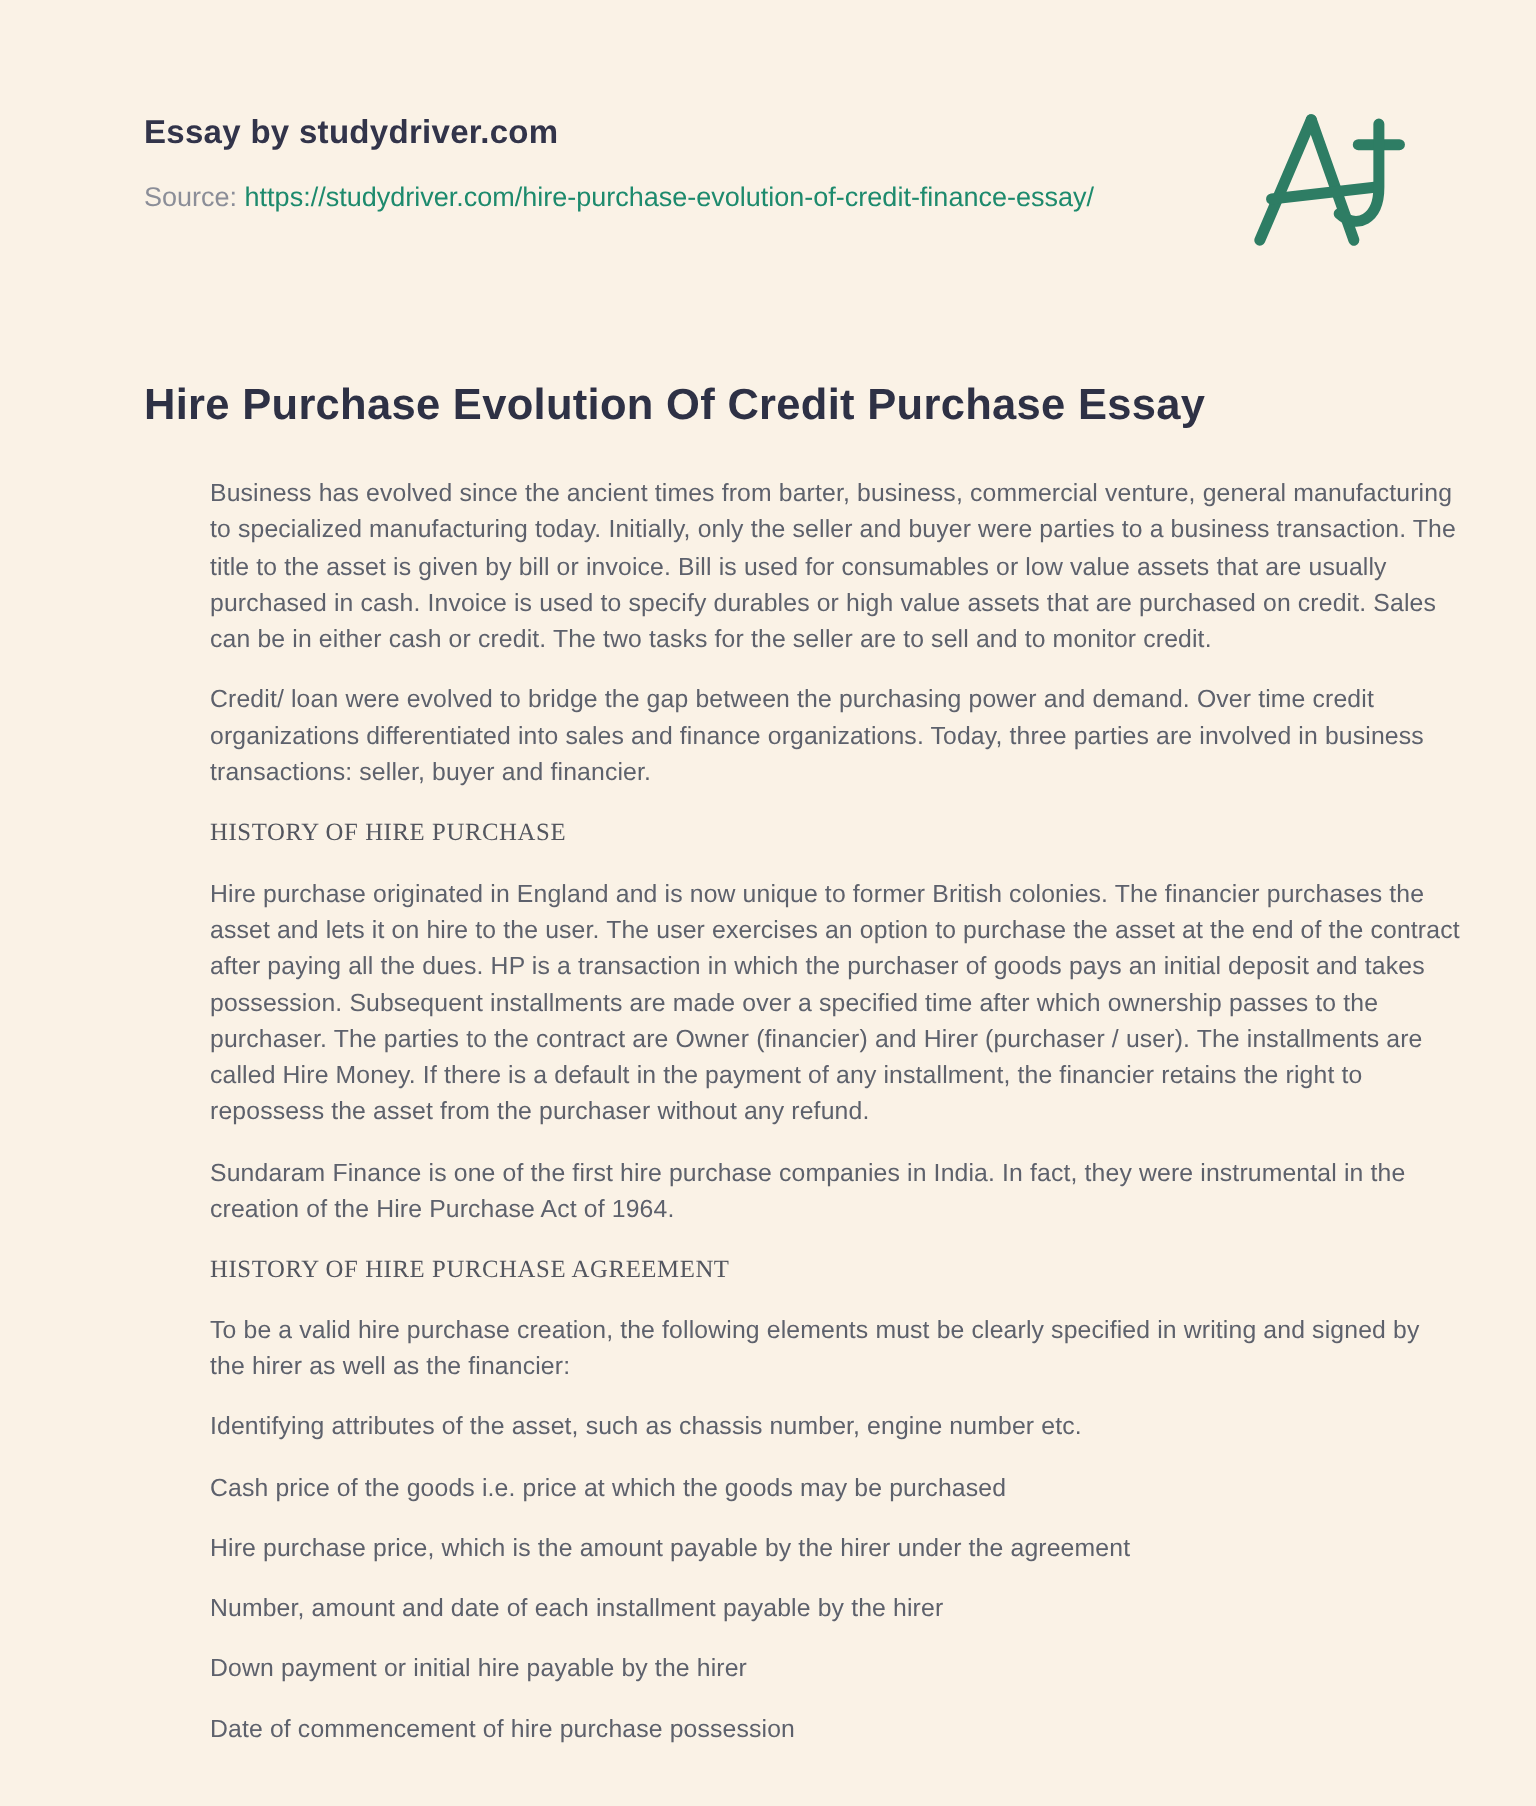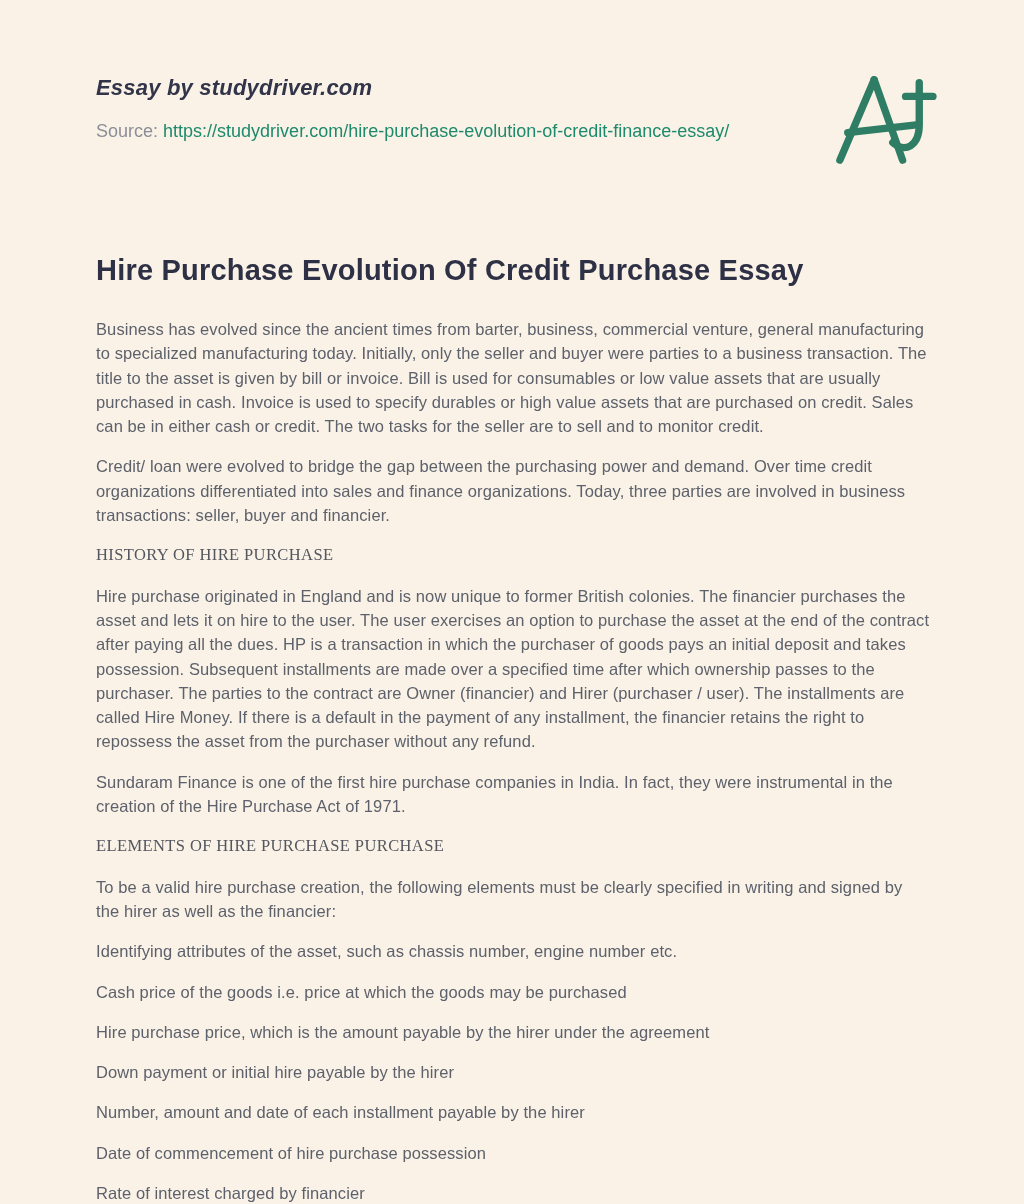--- a/index.html
+++ b/index.html
@@ -20,21 +20,20 @@
 
   .content {
     padding: 75px 96px 40px 96px;
   }
 
   .byline {
     font-size: 22px;
     font-weight: 700;
     color: #32344a;
     letter-spacing: 0.2px;
-    font-style: italic;
   }
 
   .source-line {
     margin-top: 20px;
     font-size: 18px;
     color: #8b8e98;
   }
 
   .source-link {
     color: #1d8a6d;
@@ -54,20 +53,21 @@
     margin-top: 112px;
     font-size: 29px;
     font-weight: 700;
     color: #2e3145;
     letter-spacing: 0.2px;
   }
 
   .article-body {
     margin-top: 30px;
     width: 834px;
+    margin-left: 44px;
   }
 
   .article-body p {
     font-size: 16.5px;
     line-height: 24.3px;
     color: #5d616c;
     margin-bottom: 16px;
     letter-spacing: 0.1px;
   }
 
@@ -103,26 +103,25 @@
       <a class="source-link">https://studydriver.com/hire-purchase-evolution-of-credit-finance-essay/</a>
     </div>
 
     <h1 class="article-title">Hire Purchase Evolution Of Credit Purchase Essay</h1>
 
     <div class="article-body">
       <p>Business has evolved since the ancient times from barter, business, commercial venture, general manufacturing to specialized manufacturing today. Initially, only the seller and buyer were parties to a business transaction. The title to the asset is given by bill or invoice. Bill is used for consumables or low value assets that are usually purchased in cash. Invoice is used to specify durables or high value assets that are purchased on credit. Sales can be in either cash or credit. The two tasks for the seller are to sell and to monitor credit.</p>
       <p>Credit/ loan were evolved to bridge the gap between the purchasing power and demand. Over time credit organizations differentiated into sales and finance organizations. Today, three parties are involved in business transactions: seller, buyer and financier.</p>
       <p class="section-heading">HISTORY OF HIRE PURCHASE</p>
       <p>Hire purchase originated in England and is now unique to former British colonies. The financier purchases the asset and lets it on hire to the user. The user exercises an option to purchase the asset at the end of the contract after paying all the dues. HP is a transaction in which the purchaser of goods pays an initial deposit and takes possession. Subsequent installments are made over a specified time after which ownership passes to the purchaser. The parties to the contract are Owner (financier) and Hirer (purchaser / user). The installments are called Hire Money. If there is a default in the payment of any installment, the financier retains the right to repossess the asset from the purchaser without any refund.</p>
-      <p>Sundaram Finance is one of the first hire purchase companies in India. In fact, they were instrumental in the creation of the Hire Purchase Act of 1971.</p>
-      <p class="section-heading">ELEMENTS OF HIRE PURCHASE PURCHASE</p>
+      <p>Sundaram Finance is one of the first hire purchase companies in India. In fact, they were instrumental in the creation of the Hire Purchase Act of 1964.</p>
+      <p class="section-heading">HISTORY OF HIRE PURCHASE AGREEMENT</p>
       <p>To be a valid hire purchase creation, the following elements must be clearly specified in writing and signed by the hirer as well as the financier:</p>
       <p>Identifying attributes of the asset, such as chassis number, engine number etc.</p>
       <p>Cash price of the goods i.e. price at which the goods may be purchased</p>
       <p>Hire purchase price, which is the amount payable by the hirer under the agreement</p>
+      <p>Number, amount and date of each installment payable by the hirer</p>
       <p>Down payment or initial hire payable by the hirer</p>
-      <p>Number, amount and date of each installment payable by the hirer</p>
       <p>Date of commencement of hire purchase possession</p>
-      <p>Rate of interest charged by financier</p>
     </div>
 
   </div>
 </div>
 
 </body></html>

